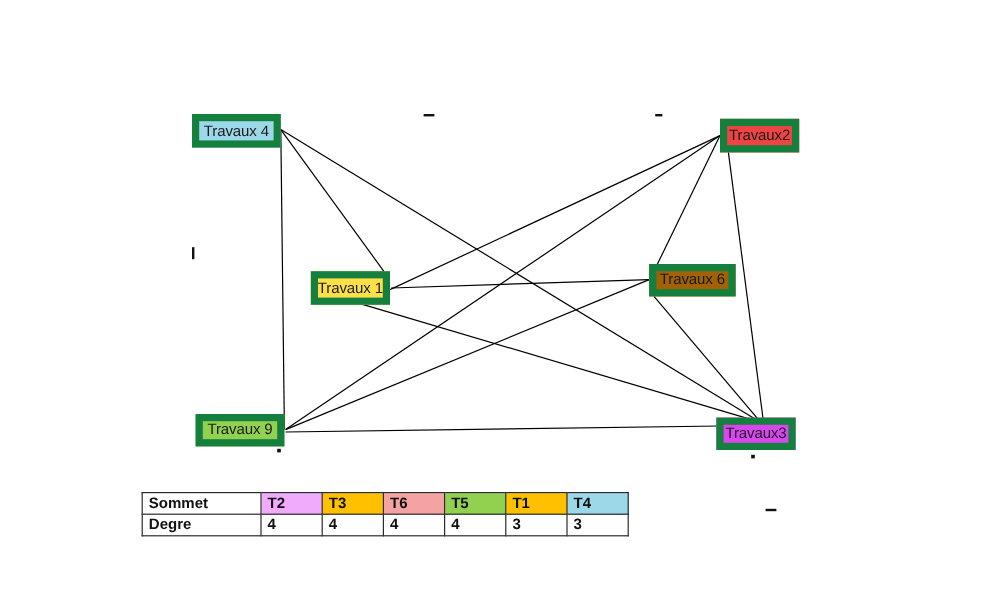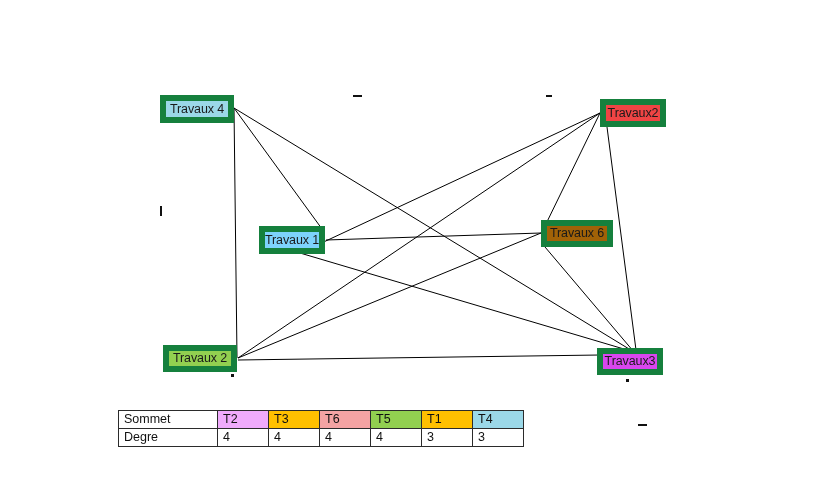--- a/index.html
+++ b/index.html
@@ -52,20 +52,21 @@
   }
   #degree-table td {
     border: 1px solid #2b2b2b;
     height: 17px;
     padding: 0 5px;
     text-align: left;
     vertical-align: middle;
     line-height: 1;
     background: #ffffff;
     white-space: nowrap;
+    font-weight: bold;
   }
   #degree-table td.rowhead {
     width: 88px;
   }
   #degree-table td.cell {
     width: 40px;
   }
   
   .artifact {
     position: absolute;
@@ -88,23 +89,23 @@
       <line x1="326" y1="240" x2="541" y2="233" stroke="#000000" stroke-width="1"></line>
       <line x1="300" y1="253" x2="634" y2="352" stroke="#000000" stroke-width="1"></line>
       <line x1="238" y1="358" x2="541" y2="233" stroke="#000000" stroke-width="1"></line>
       <line x1="238" y1="360" x2="600" y2="355" stroke="#000000" stroke-width="1"></line>
       <line x1="545" y1="247" x2="634" y2="352" stroke="#000000" stroke-width="1"></line>
     </svg>
 
   <div id="node-layer">
       <div class="node" style="left: 160px; top: 95px; width: 74px; height: 28px; background: rgb(155, 216, 232);">Travaux 4</div>
       <div class="node" style="left: 600px; top: 99px; width: 66px; height: 28px; background: #ef4444;">Travaux2</div>
-      <div class="node" style="left: 259px; top: 226px; width: 66px; height: 28px; background: #7dd3fc;">Travaux 1</div>
+      <div class="node" style="left: 259px; top: 226px; width: 66px; height: 28px; background: #fde047;">Travaux 1</div>
       <div class="node" style="left: 541px; top: 220px; width: 72px; height: 27px; background: #a16207;">Travaux 6</div>
-      <div class="node" style="left: 163px; top: 345px; width: 74px; height: 27px; background: rgb(146, 208, 80);">Travaux 2</div>
+      <div class="node" style="left: 163px; top: 345px; width: 74px; height: 27px; background: rgb(146, 208, 80);">Travaux 9</div>
       <div class="node" style="left: 597px; top: 348px; width: 66px; height: 27px; background: #d946ef;">Travaux3</div>
     </div>
 
   <div id="artifact-layer">
       <div class="artifact" style="left: 353px; top: 95px; width: 9px; height: 2px;"></div>
       <div class="artifact" style="left: 546px; top: 95px; width: 6px; height: 2px;"></div>
       <div class="artifact" style="left: 160px; top: 206px; width: 2px; height: 10px;"></div>
       <div class="artifact" style="left: 231px; top: 374px; width: 3px; height: 3px;"></div>
       <div class="artifact" style="left: 626px; top: 379px; width: 3px; height: 3px;"></div>
       <div class="artifact" style="left: 638px; top: 424px; width: 9px; height: 2px;"></div>

